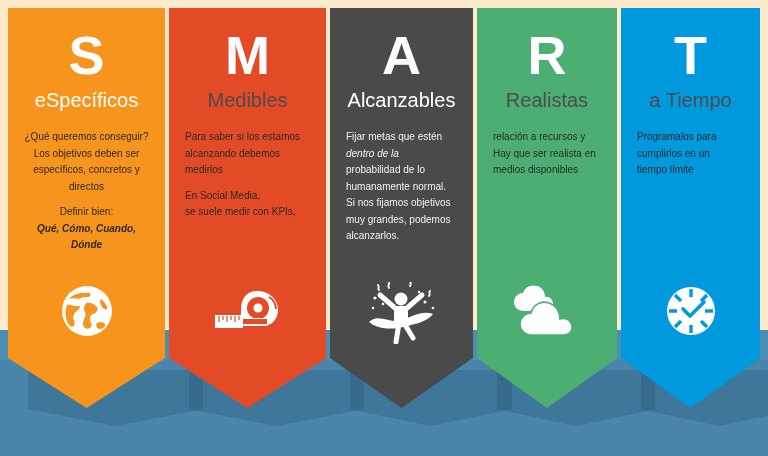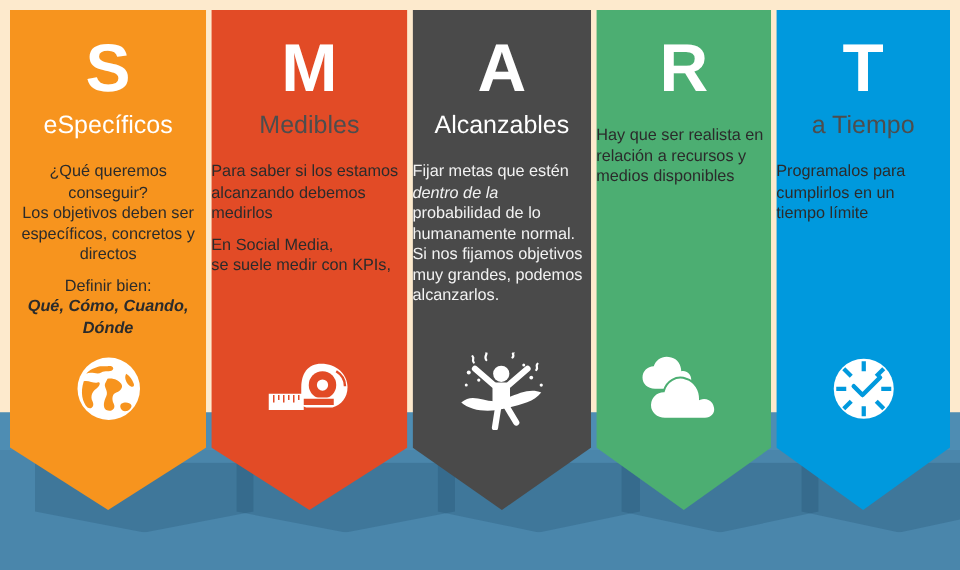--- a/index.html
+++ b/index.html
@@ -91,22 +91,22 @@
     line-height: 25px;
     color: #4a4a4a;
     margin-top: 4px;
     font-family: "Liberation Sans", sans-serif;
   }
   .heading.light { color: #ffffff; }
   .heading.dark  { color: #4d4d4d; }
 
   .body-text {
     margin-top: 16px;
-    padding: 0 0;
-    font-size: 13px;
+    padding: 0 16px;
+    font-size: 10px;
     line-height: 16.5px;
     color: #2b2b2b;
     font-family: "Liberation Sans", sans-serif;
   }
   .body-text.light { color: #f2f2f2; }
   .body-text p { margin: 0 0 9px 0; }
   .body-text p:last-child { margin-bottom: 0; }
   .body-text .center { text-align: center; }
   .body-text .bolditalic { font-weight: bold; font-style: italic; }
 
@@ -239,23 +239,24 @@
             <path d="M47 4 C49 2, 46 1, 48 0"></path>
             <path d="M66 14 C68 12, 65 11, 67 9"></path>
             <path d="M16 8 C14 6, 17 5, 15 3"></path>
           </g>
         </svg>
       </div>
     </div>
 
     <div class="banner col-r">
       <div class="letter">R</div>
-      <div class="body-text">
+      <div class="heading dark">Realistas</div>
+      <div class="body-text">
+        <p style="margin-bottom:0;">relación a recursos y</p>
         <p style="margin-bottom:0;">Hay que ser realista en</p>
-        <p style="margin-bottom:0;">relación a recursos y</p>
         <p style="margin-bottom:0;">medios disponibles</p>
       </div>
       <div class="icon-wrap">
         <svg width="78" height="56" viewBox="0 0 78 56">
           <path d="M16 28 C10 28, 6 24, 6 19 C6 14, 10 10, 15 10 C17 4, 23 1, 29 3 C34 4, 37 9, 37 14 C41 13, 45 16, 45 21 C45 25, 42 28, 38 28 Z" fill="#ffffff"></path>
           <path d="M24 52 C17 52, 12 47, 12 41 C12 35, 17 30, 23 30 C25 22, 33 17, 41 20 C48 22, 52 29, 52 36 C57 34, 63 37, 64 43 C65 48, 61 52, 56 52 Z" fill="#ffffff"></path>
           <path d="M24 52 C17 52, 12 47, 12 41 C12 35, 17 30, 23 30 C25 22, 33 17, 41 20 C48 22, 52 29, 52 36 C57 34, 63 37, 64 43 C65 48, 61 52, 56 52 Z" fill="none" stroke="#4cae72" stroke-width="1.6"></path>
         </svg>
       </div>
     </div>

